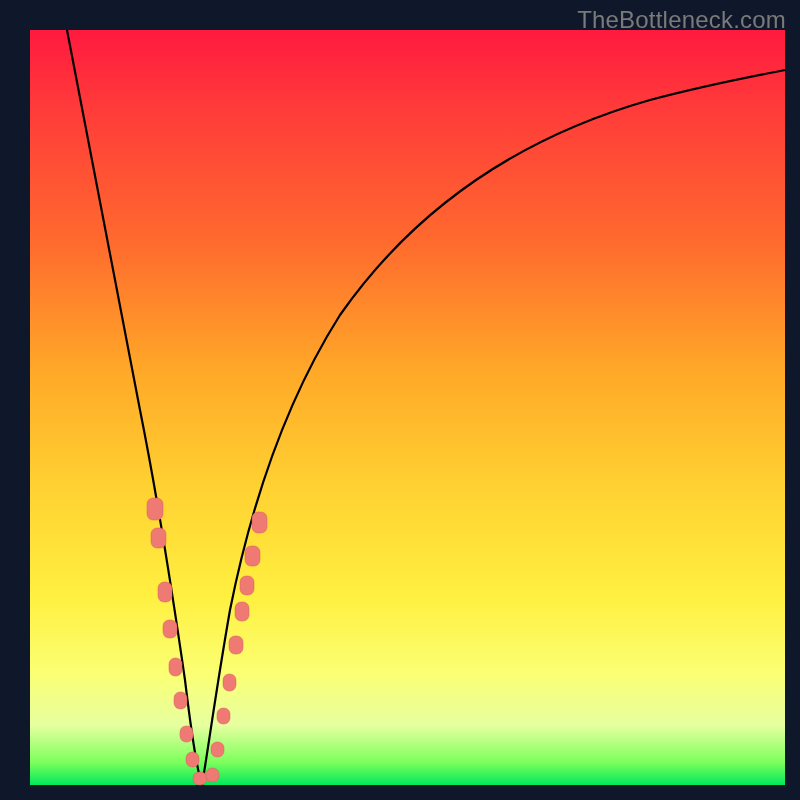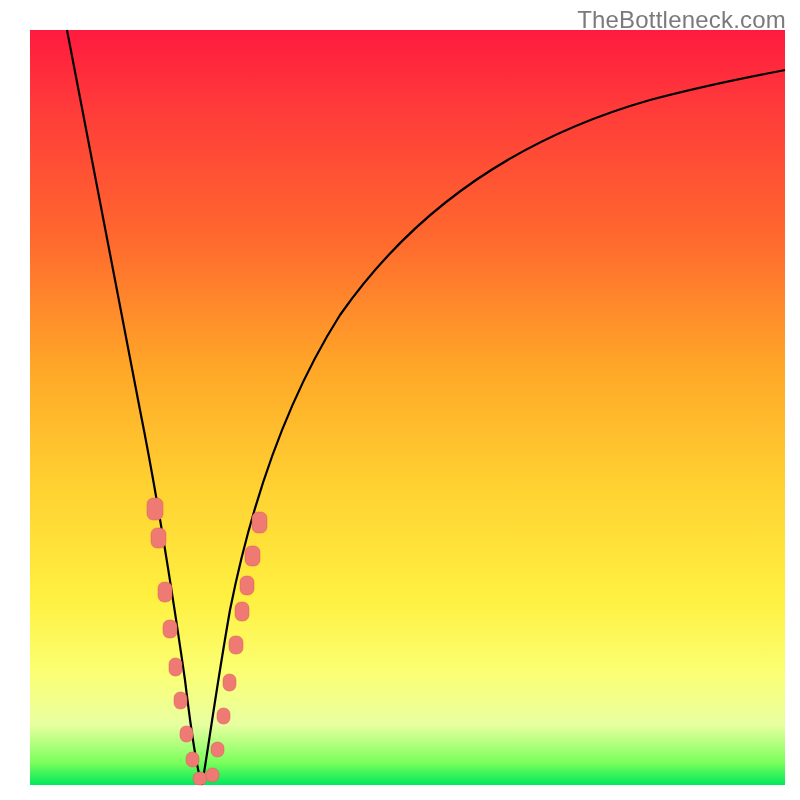--- a/index.html
+++ b/index.html
@@ -8,21 +8,21 @@
     width: 800px;
     height: 800px;
     overflow: hidden;
     background: #000;
     font-family: Arial, Helvetica, sans-serif;
   }
   .frame {
     position: relative;
     width: 800px;
     height: 800px;
-    background: #ffffff;
+    background: #0f172a;
   }
   .plot-area {
     position: absolute;
     left: 30px;
     top: 30px;
     width: 755px;
     height: 755px;
     
     background: linear-gradient(
       to bottom,

